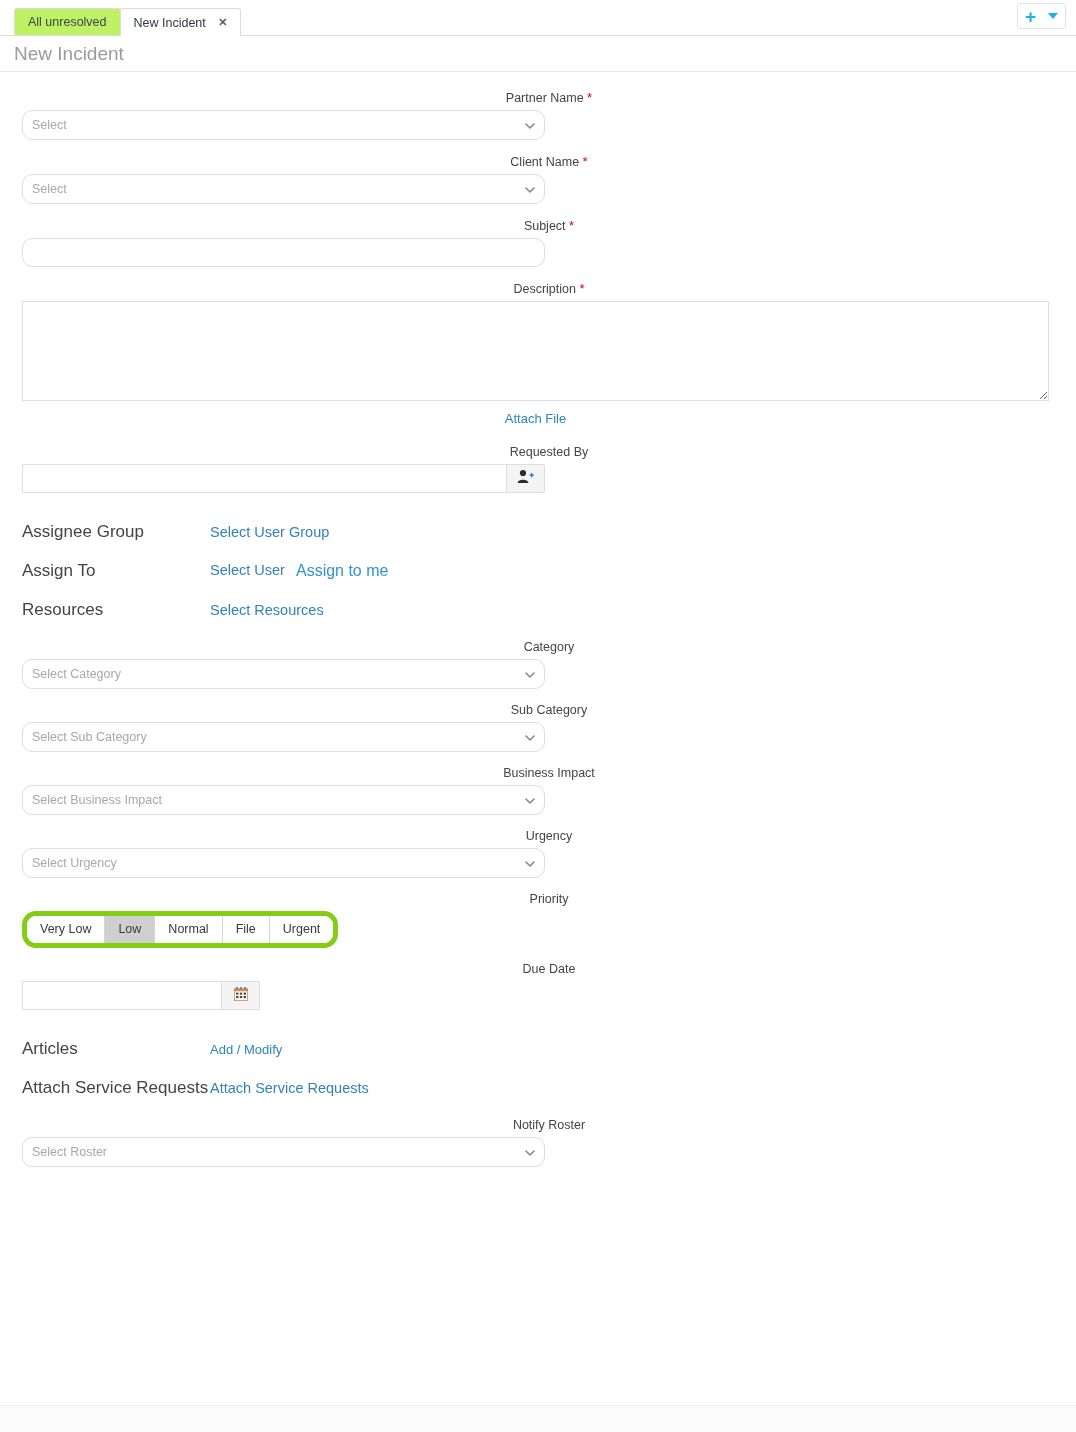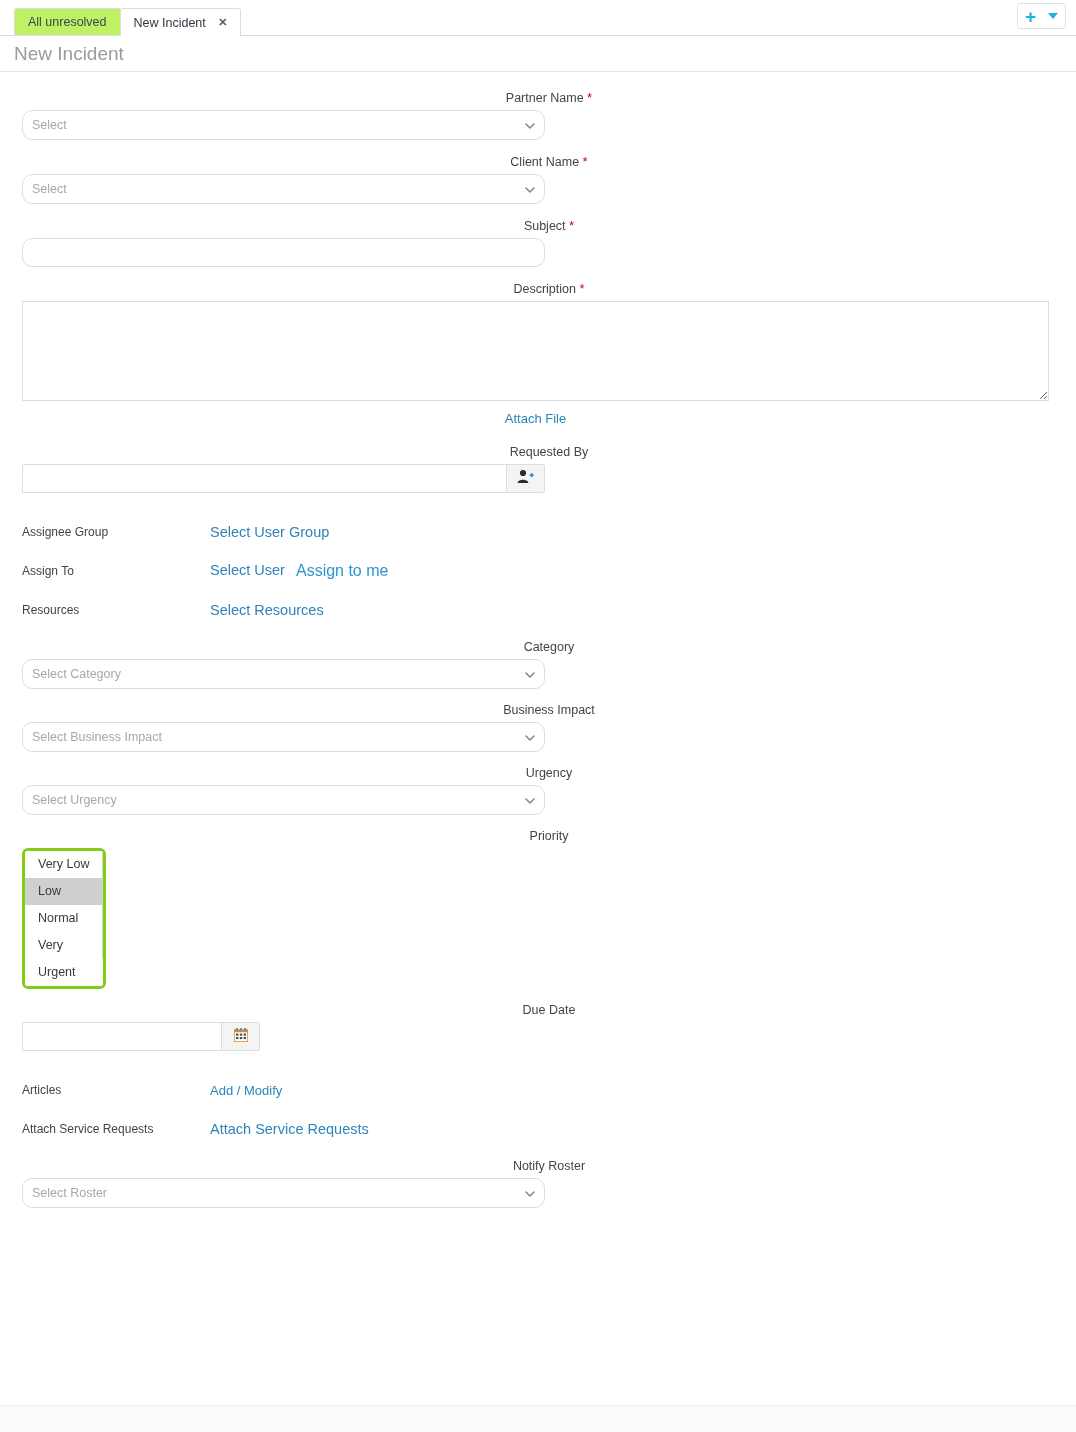--- a/index.html
+++ b/index.html
@@ -190,33 +190,32 @@
 
   
   .row2 {
     display: flex;
     align-items: center;
     min-height: 34px;
     margin-bottom: 5px;
   }
   .row2 .rl {
     width: 188px;
-    font-size: 12px;
+    font-size: 17px;
     color: #444;
     flex: 0 0 188px;
   }
   .row2 .rv { display: flex; align-items: flex-start; gap: 11px; }
 
   
   .segmented {
     display: inline-flex;
-    border: 3px solid #84cc16;
-    border-radius: 6px;
+    border: 5px solid #84cc16;
+    border-radius: 14px;
     overflow: hidden;
-    flex-direction: column;
   }
   .seg {
     font-size: 12.5px;
     color: #3a3a3a;
     padding: 6px 13px;
     background: #ffffff;
     border-right: 1px solid #d5d5d5;
     cursor: pointer;
     line-height: 15px;
   }
@@ -355,20 +354,31 @@
     <div class="select-wrap">
       <input class="ctrl select-text" readonly="" placeholder="Select Category" style="">
       <span class="chev">
         <svg viewBox="0 0 10 10" width="10" height="10">
             <path d="M1 3 L5 7 L9 3" stroke="#888" stroke-width="1.6" fill="none" stroke-linecap="round" stroke-linejoin="round"></path>
           </svg>
       </span>
     </div>
   </div>
 
+  <div class="field">
+    <label class="flabel">Sub Category</label>
+    <div class="select-wrap">
+      <input class="ctrl select-text" readonly="" placeholder="Select Sub Category" style="">
+      <span class="chev">
+        <svg viewBox="0 0 10 10" width="10" height="10">
+            <path d="M1 3 L5 7 L9 3" stroke="#888" stroke-width="1.6" fill="none" stroke-linecap="round" stroke-linejoin="round"></path>
+          </svg>
+      </span>
+    </div>
+  </div>
 
   <div class="field">
     <label class="flabel">Business Impact</label>
     <div class="select-wrap">
       <input class="ctrl select-text" readonly="" placeholder="Select Business Impact" style="">
       <span class="chev">
         <svg viewBox="0 0 10 10" width="10" height="10">
             <path d="M1 3 L5 7 L9 3" stroke="#888" stroke-width="1.6" fill="none" stroke-linecap="round" stroke-linejoin="round"></path>
           </svg>
       </span>
@@ -386,21 +396,21 @@
       </span>
     </div>
   </div>
 
   <div class="field">
     <label class="flabel">Priority</label>
     <div class="segmented" id="priority-group">
         <div class="seg">Very Low</div>
         <div class="seg selected">Low</div>
         <div class="seg">Normal</div>
-        <div class="seg">Very</div>
+        <div class="seg">File</div>
         <div class="seg">Urgent</div>
       </div>
   </div>
 
   <div class="field">
     <label class="flabel">Due Date</label>
     <div class="input-group due-group">
       <input class="ctrl" type="text" placeholder="" style="">
       <div class="igbtn">
         <span>

